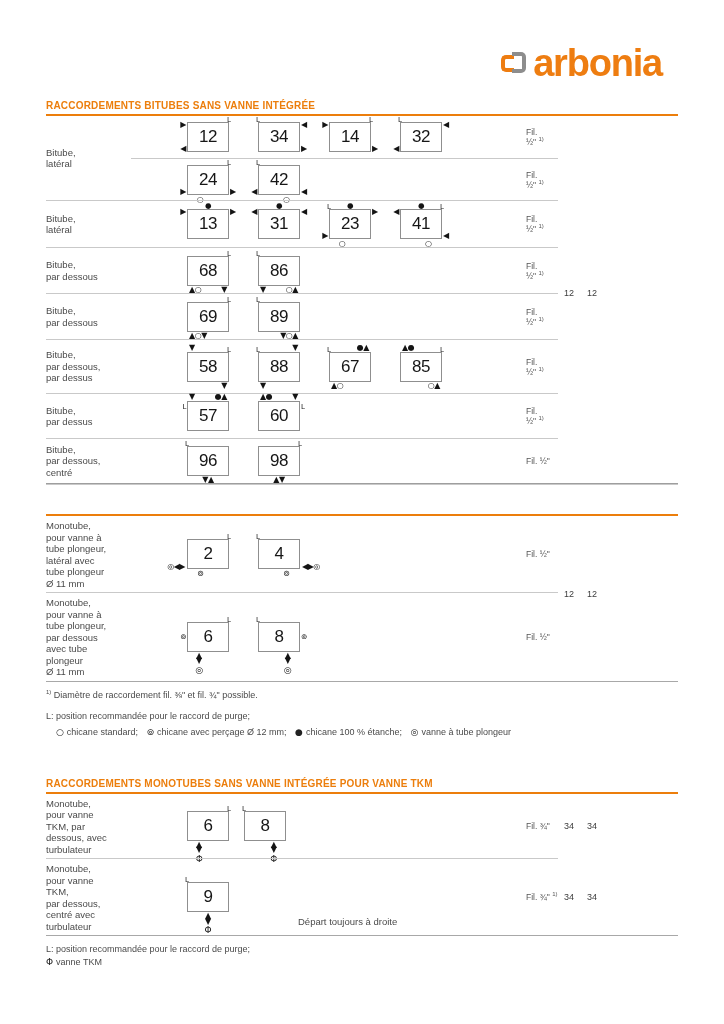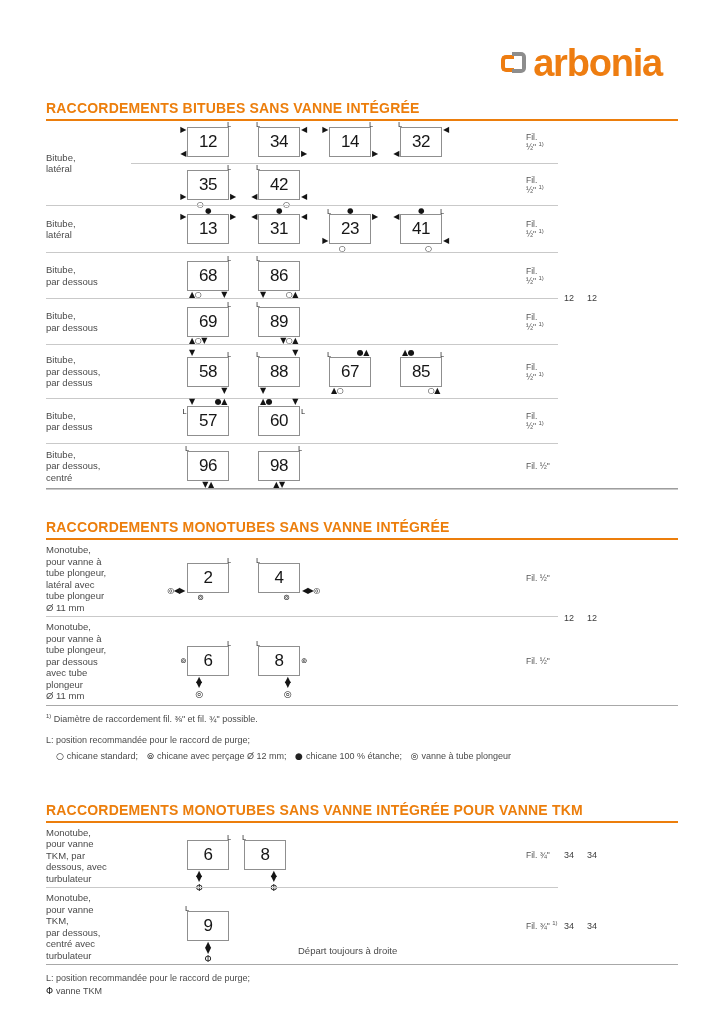--- a/index.html
+++ b/index.html
@@ -14,21 +14,21 @@
   .logo { position:absolute; top:44px; right:62px; display:flex; align-items:center; gap:7px; }
   .logo-icon { position:relative; width:25px; height:23px; display:inline-block; }
   .li-o { position:absolute; left:0; top:3px; width:13px; height:17px;
           border:4.5px solid #ee7d11; border-right:none; border-radius:5px 0 0 5px; }
   .li-g { position:absolute; right:0; top:0; width:14px; height:21px;
           border:4.5px solid #8d8d8d; border-left:none; border-radius:0 5px 5px 0; }
   .logo-text { font-size:38px; font-weight:bold; color:#ee7d11; letter-spacing:-1.2px; line-height:1; }
 
   
   .content { position:absolute; left:46px; top:0; width:632px; }
-  h2 { font-size:14px; font-weight:bold; color:#ec7e0c; letter-spacing:.2px; }
+  h2 { font-size:10px; font-weight:bold; color:#ec7e0c; letter-spacing:.2px; }
   .rule { border-top:2.5px solid #ec7e0c; margin-top:3px; }
   .sec1 { margin-top:100px; }
   .sec2 { margin-top:29px; }
   .sec3 { margin-top:40px; }
 
   .tablewrap { width:512px; }
   .rowgroup { display:grid; grid-template-columns:85px 1fr; border-top:1px solid #c9c9c9; position:relative; }
   .rowgroup.first { border-top:none; }
   .rlabel { font-size:9.5px; line-height:11.5px; color:#4a4a4a; white-space:pre-line;
             display:flex; align-items:center; padding:3px 0; }
@@ -149,21 +149,21 @@
                   </span>
                 </div>
               <div class="fil">
                 <div><span>Fil.</span><sup></sup></div>
                 <div><span>½"</span> <sup>1)</sup></div>
               </div>
             </div>
             <div class="subrow bt h42">
               <div class="boxes">
                   <span class="dbox">
-                    <span class="dnum">35</span>
+                    <span class="dnum">24</span>
                     <span class="m m-Ltr">L</span>
                     <span class="m m-lb">▶</span>
                     <span class="m m-rb">▶</span>
                     <span class="m m-hgl">○</span>
                   </span>
                   <span class="dbox">
                     <span class="dnum">42</span>
                     <span class="m m-Ltl">L</span>
                     <span class="m m-lb">◀</span>
                     <span class="m m-rb">◀</span>
@@ -369,21 +369,20 @@
           </div>
         </div>
 
       </div>
 
       <div class="sec-dark-line"></div>
       <div class="sec-light-line"></div>
     </section>
 
     <section class="sec2">
-      <h2>RACCORDEMENTS MONOTUBES SANS VANNE INTÉGRÉE</h2>
       <div class="rule"></div>
 
       <div class="tablewrap">
 
         <div class="rowgroup first">
           <div class="rlabel top">Monotube,
 pour vanne à
 tube plongeur,
 latéral avec
 tube plongeur

